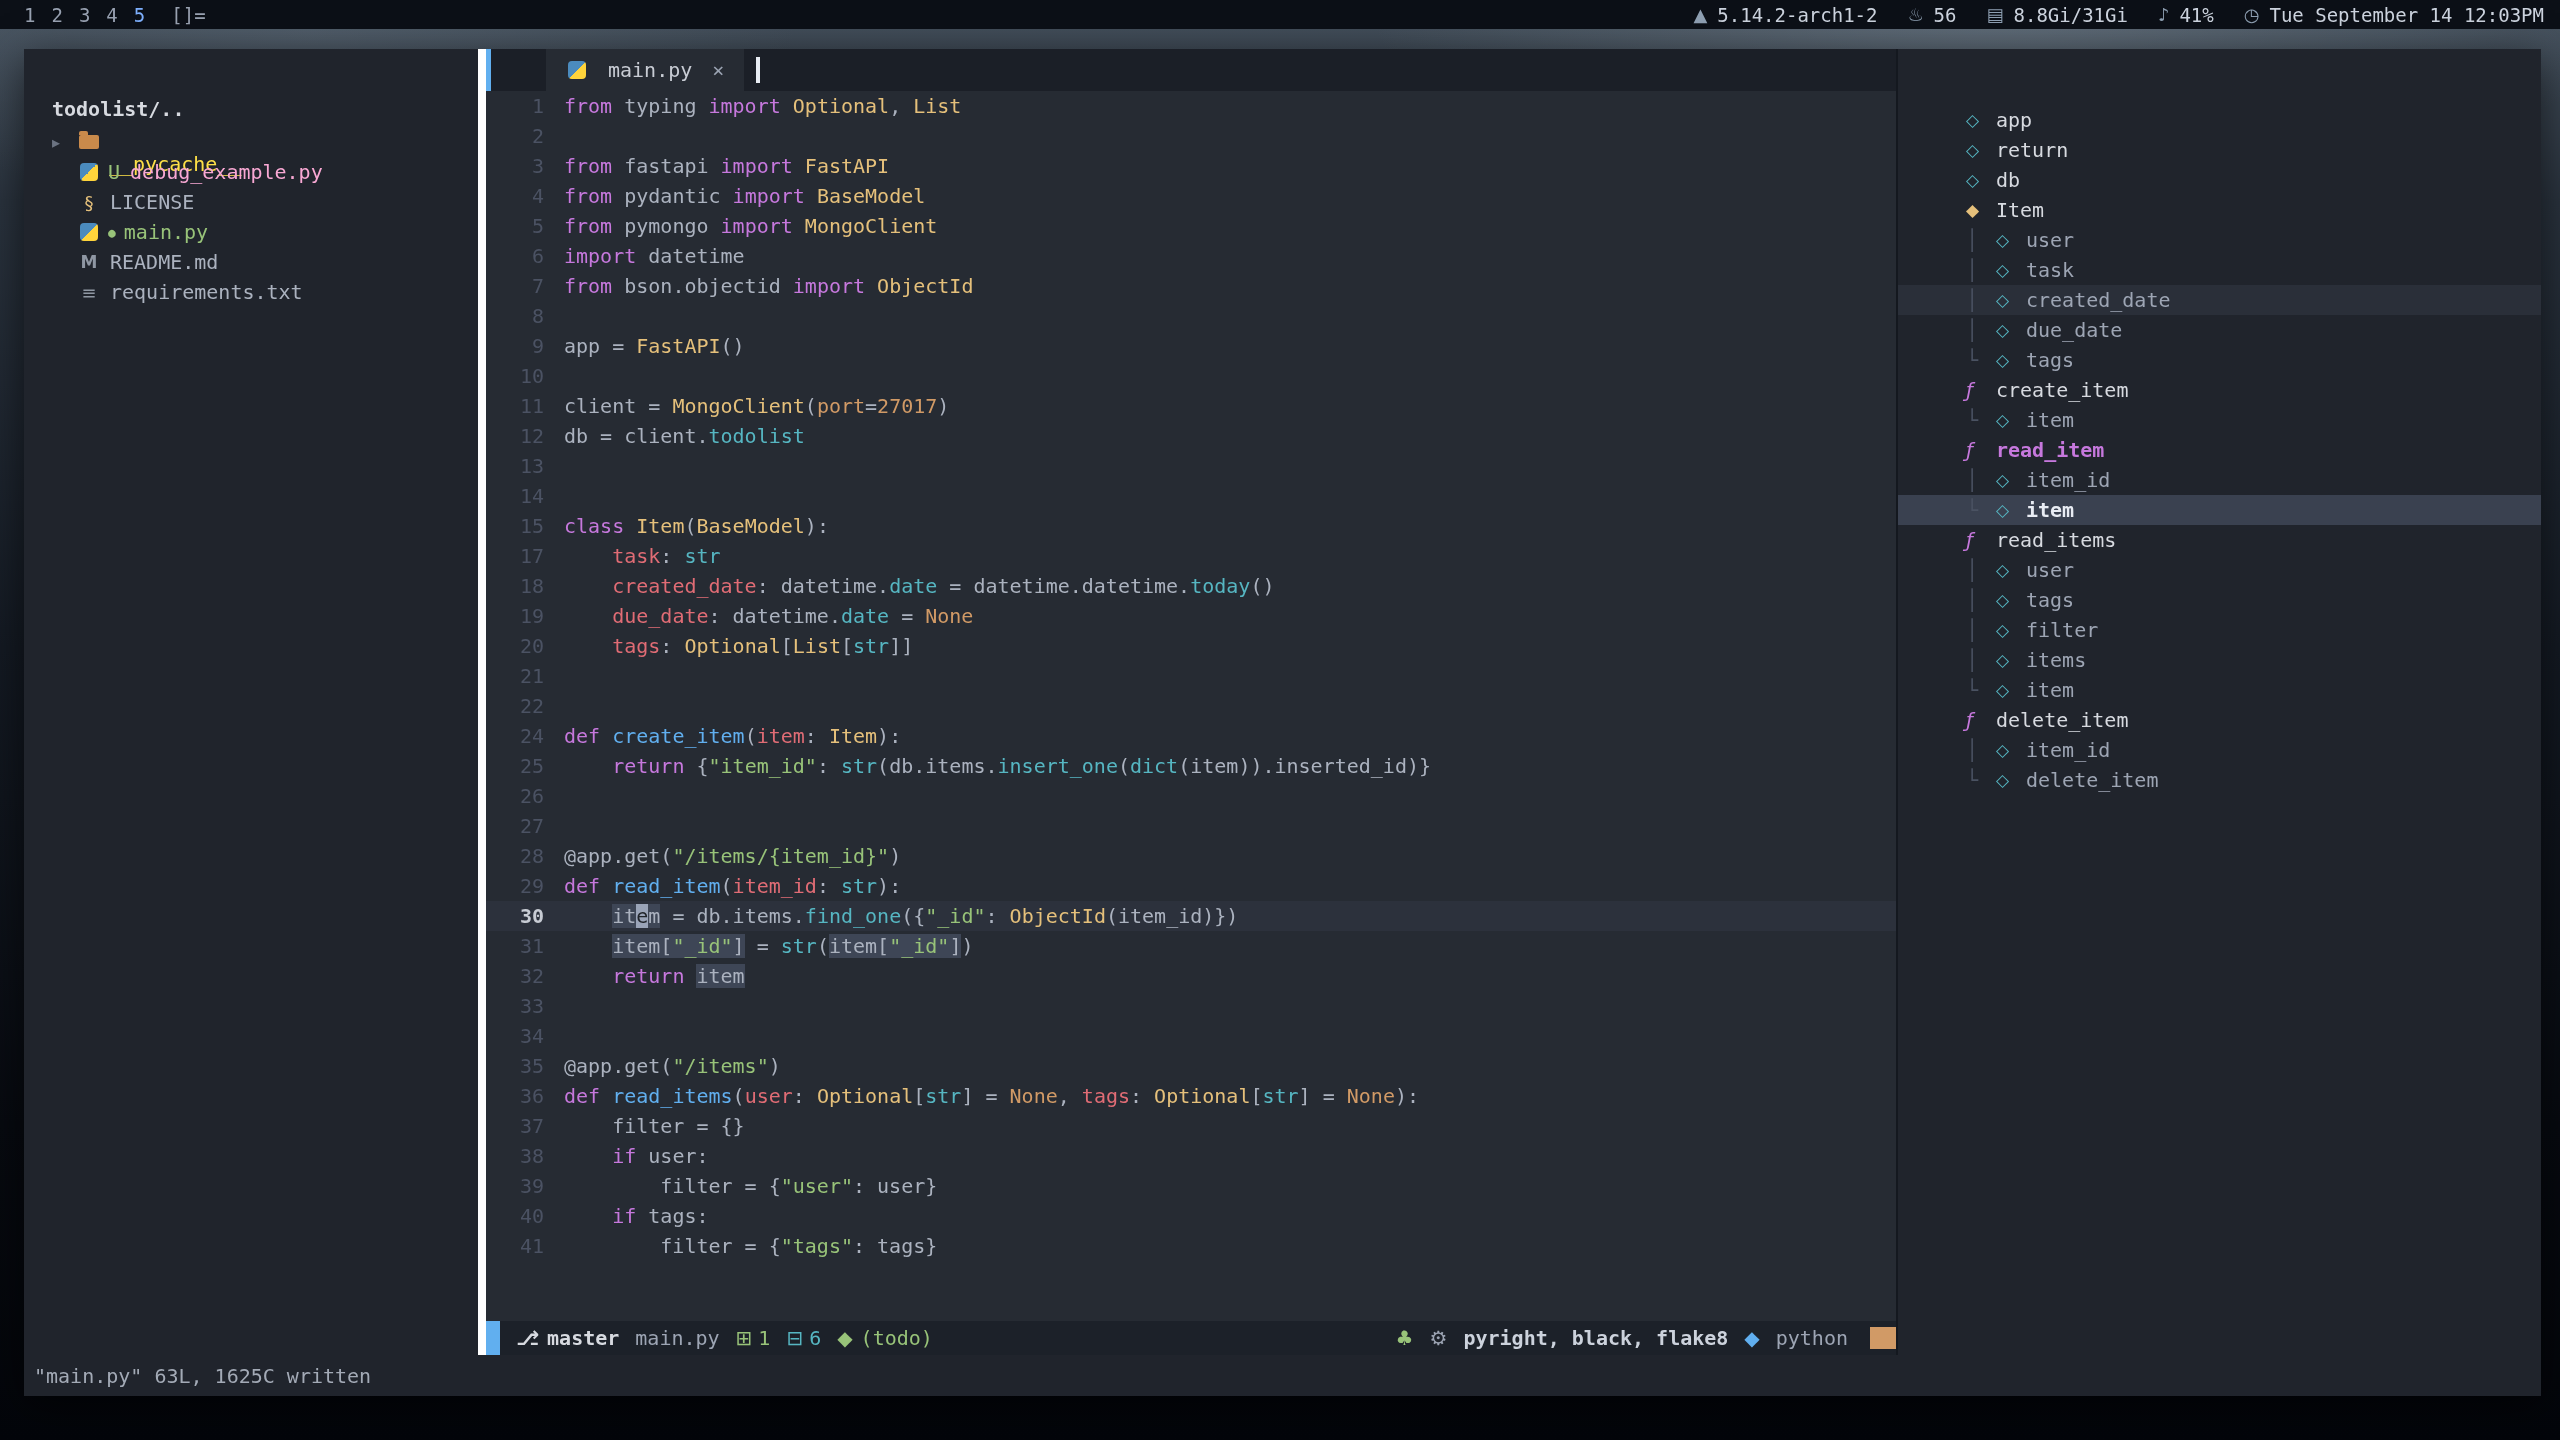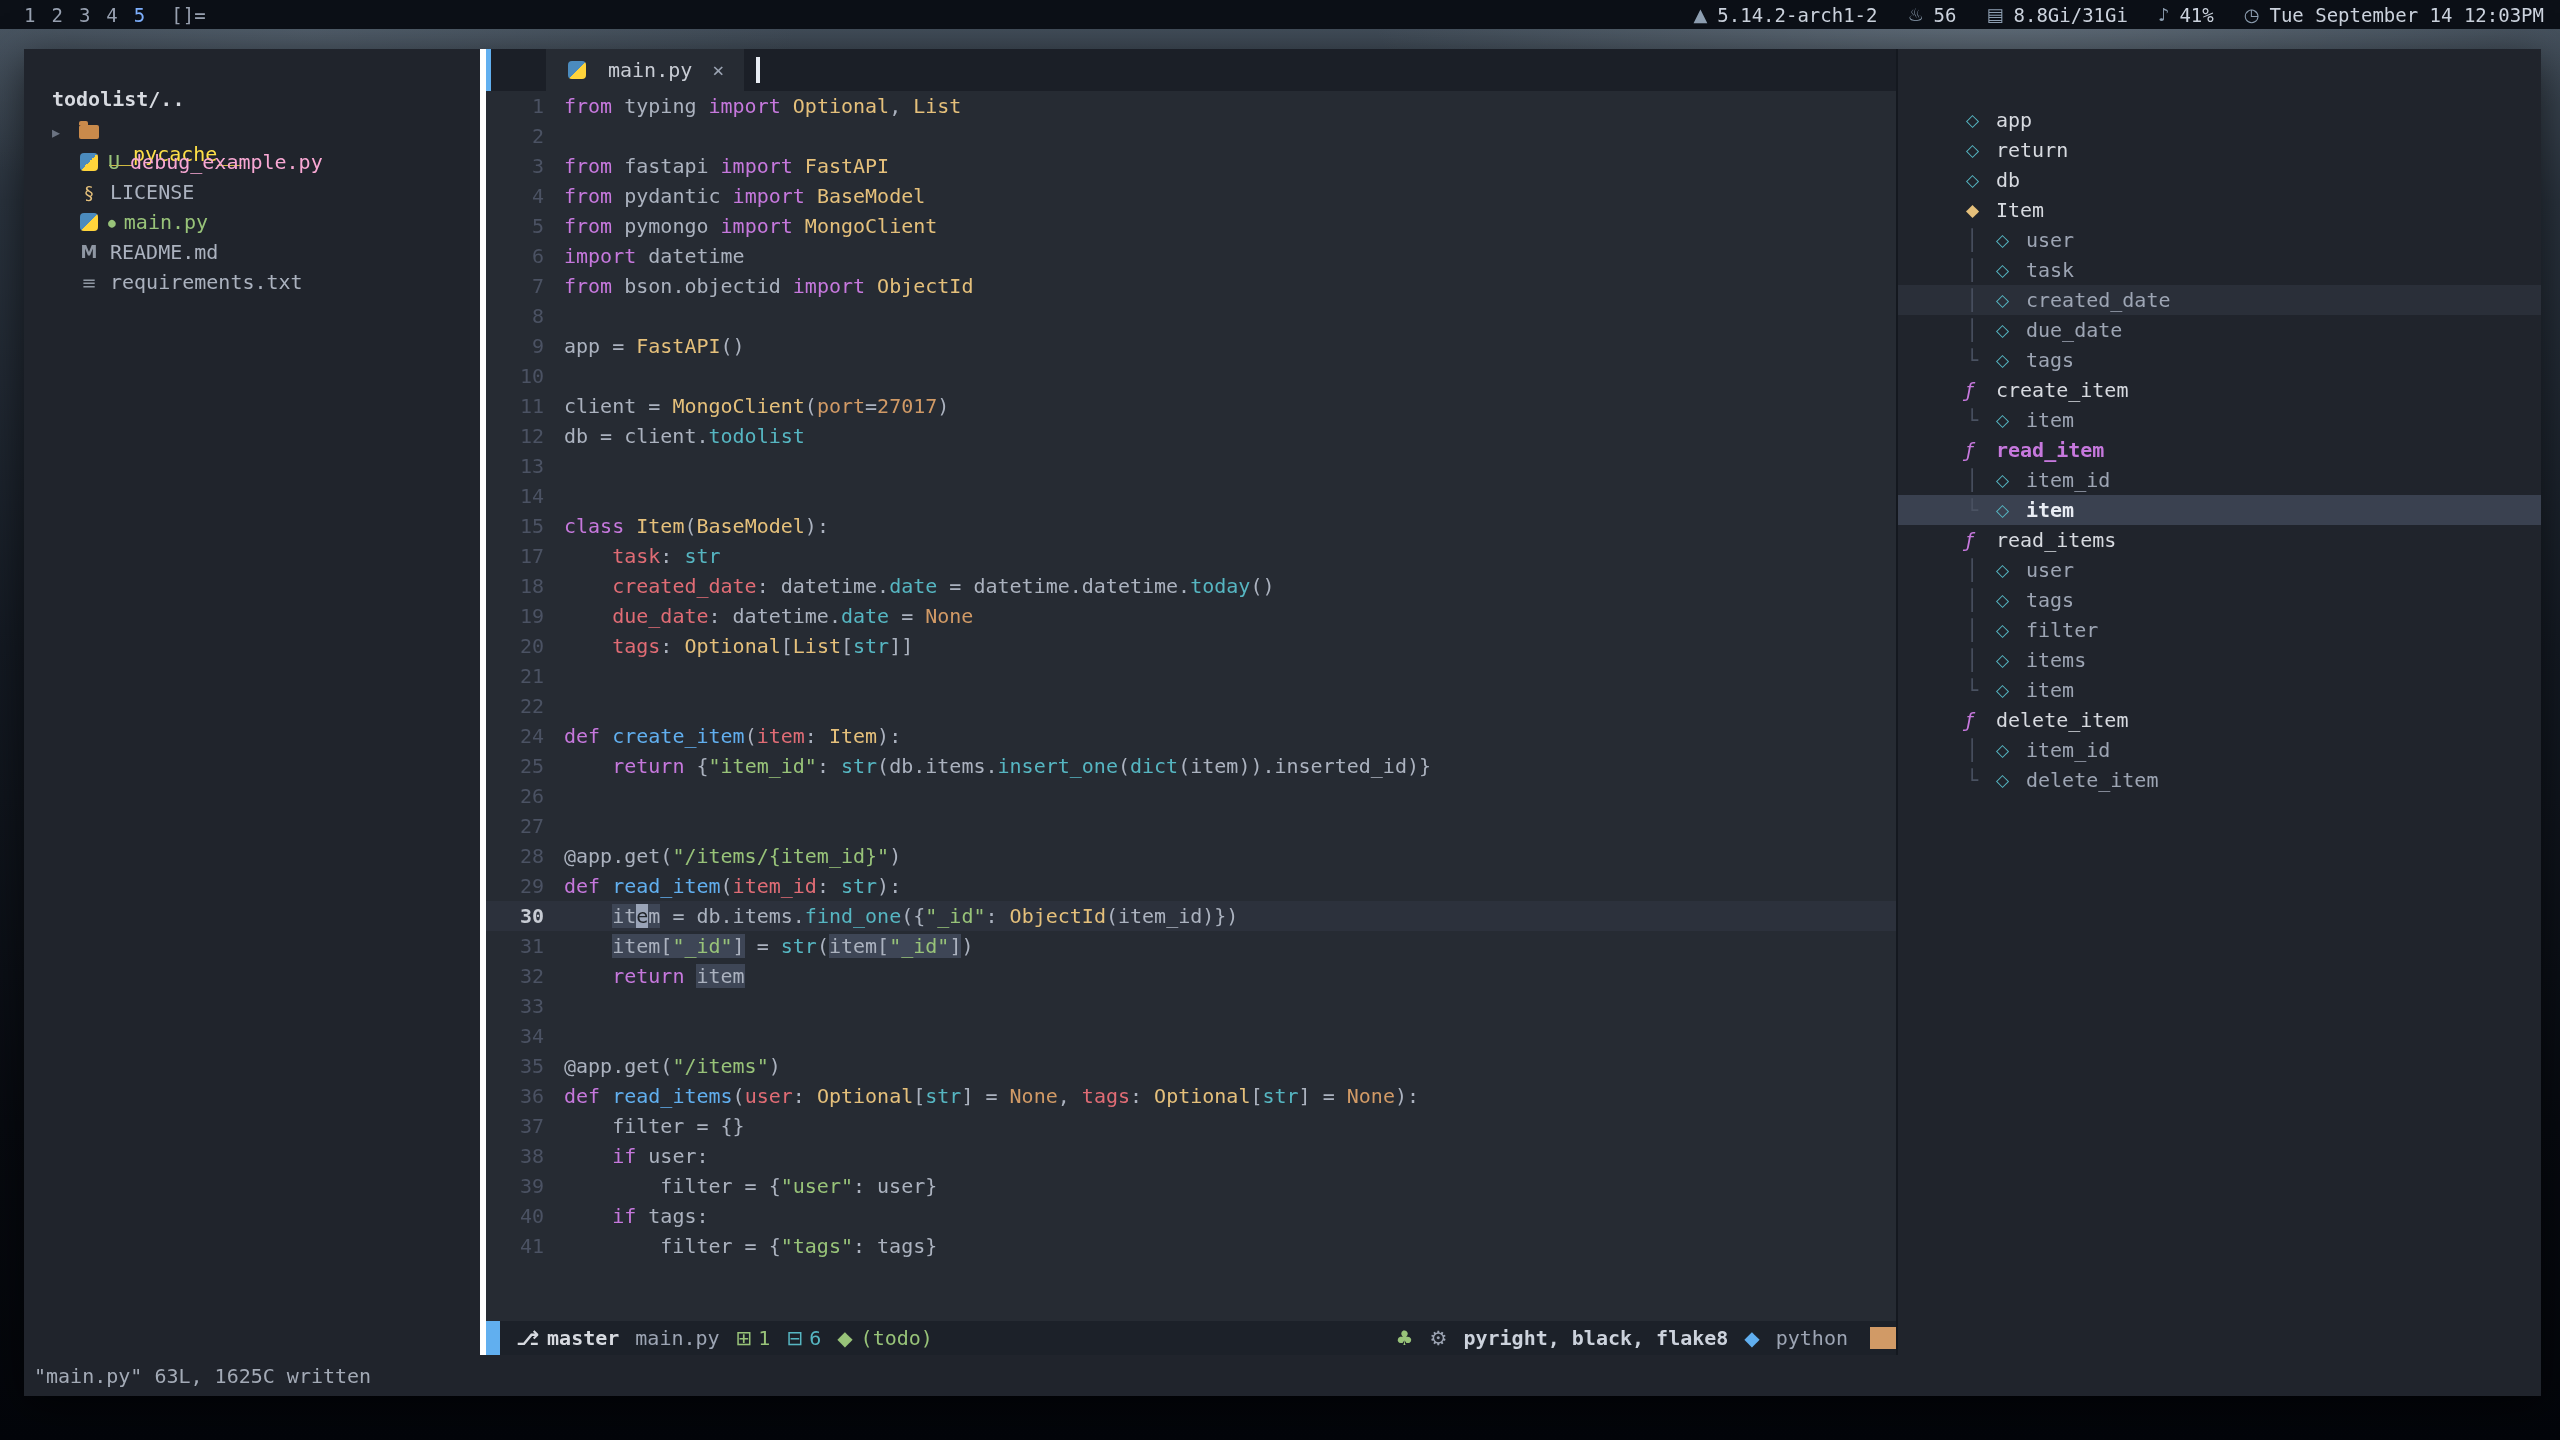--- a/index.html
+++ b/index.html
@@ -29,21 +29,21 @@
 
   
   .window {
     position:absolute; left:24px; top:49px; width:2517px; height:1347px;
     background:#262b33; display:flex; flex-direction:column;
     box-shadow:0 10px 40px rgba(0,0,0,0.6);
   }
   .main-row { display:flex; height:1306px; }
 
   
-  .filetree { width:462px; background:#20242c; border-right:6px solid #ffffff; padding-top:32px; font-size:20px; }
+  .filetree { width:462px; background:#20242c; border-right:8px solid #ffffff; padding-top:42px; font-size:20px; }
   .tree-root { height:36px; padding-left:28px; color:#d7dae0; font-weight:bold; display:flex; align-items:center; }
   .tree-row { height:30px; display:flex; align-items:center; padding-left:28px; cursor:default; }
   .chev { width:26px; color:#6b7382; font-size:16px; font-family:"DejaVu Sans",sans-serif; }
   .fticon { width:22px; margin-right:10px; text-align:center; flex:none; font-family:"DejaVu Sans",sans-serif; }
   .fticon.python { width:18px; height:18px; margin-left:2px; background:linear-gradient(135deg,#4b8bbe 50%,#ffd43b 50%); border-radius:4px; display:inline-block; }
   .fticon.folder { width:20px; height:14px; margin-left:1px; background:#c98a4b; border-radius:2px; position:relative; display:inline-block; }
   .fticon.folder::before { content:""; position:absolute; left:0; top:-4px; width:9px; height:4px; background:#c98a4b; border-radius:2px 2px 0 0; }
   .fticon.license { color:#e5c07b; font-size:18px; }
   .fticon.markdown { color:#8f97a3; font-weight:bold; font-size:17px; }
   .fticon.text { color:#8f97a3; font-size:18px; }

